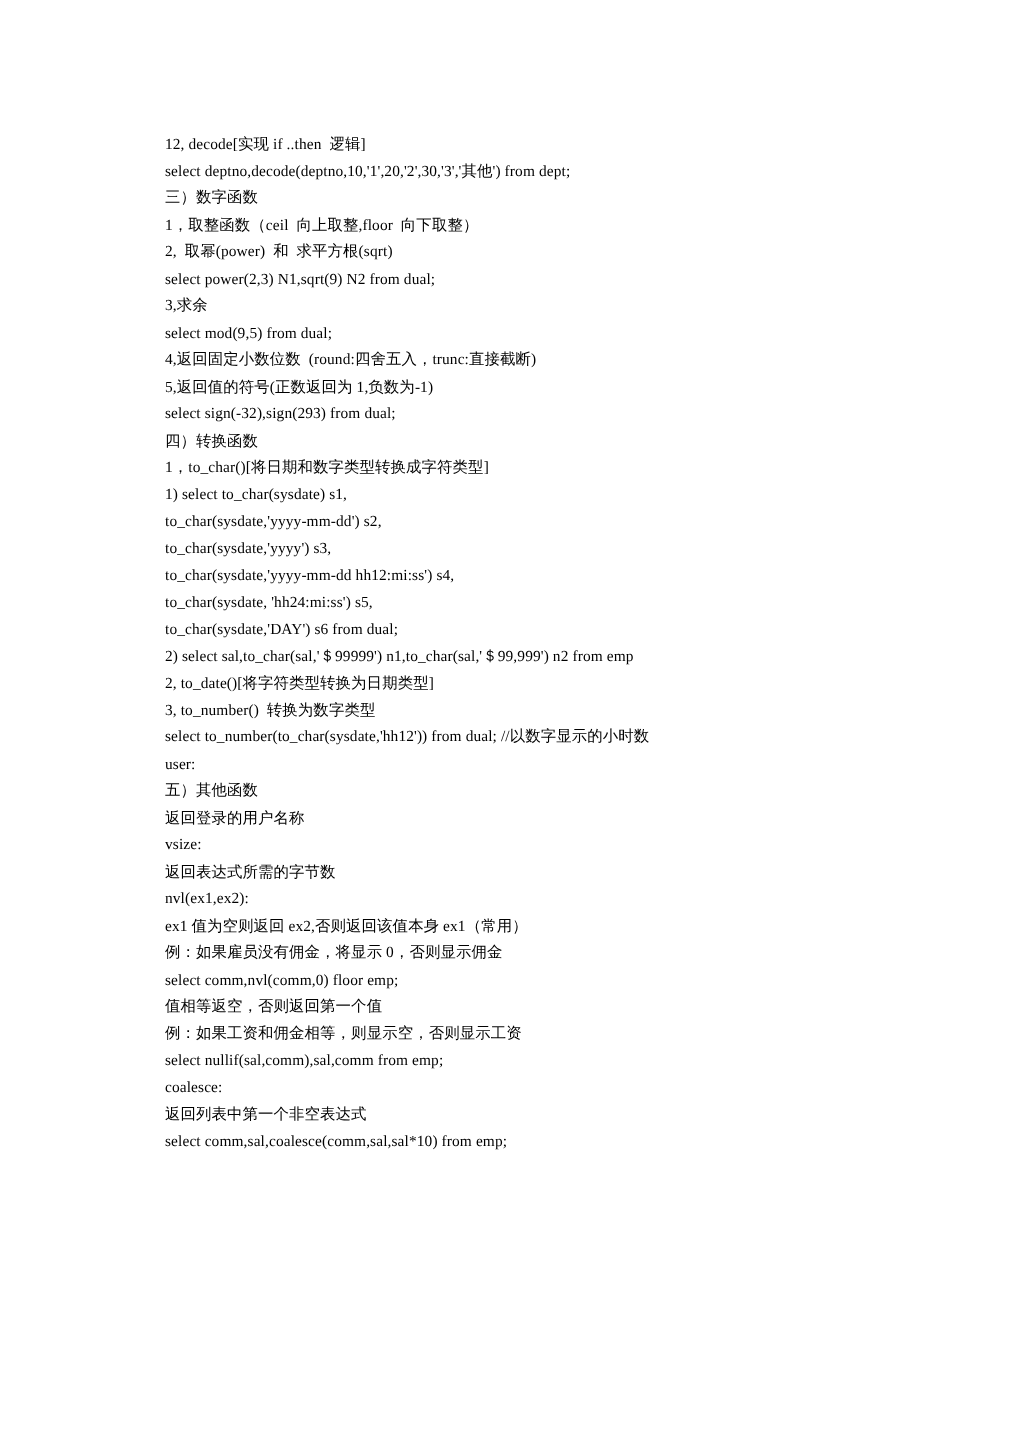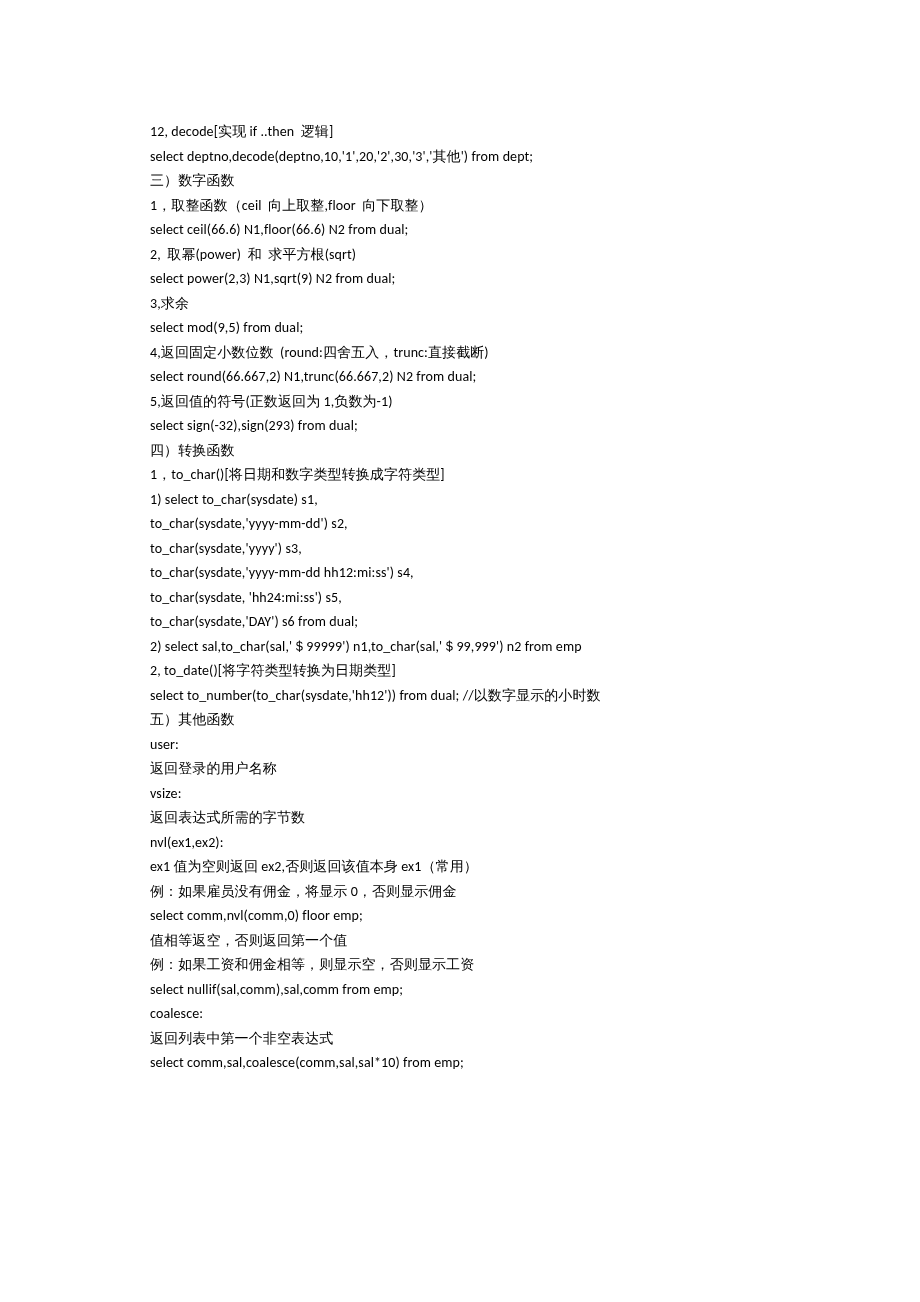--- a/index.html
+++ b/index.html
@@ -6,59 +6,59 @@
     margin: 0;
     padding: 0;
     background: #ffffff;
     font-family: "Calibri", "Microsoft YaHei", "SimSun", sans-serif;
     width: 920px;
   }
   .page {
     padding: 120px 150px 80px 150px;
     box-sizing: border-box;
     width: 816px;
+    font-family: Liberation Serif, serif;
   }
   .line {
     font-size: 14px;
     line-height: 24.5px;
     color: #000000;
     white-space: pre-wrap;
     letter-spacing: 0.1px;
   }
 </style>
 </head>
 <body>
 
 <div class="page">
   <div class="line">12, decode[实现 if ..then  逻辑]</div>
   <div class="line">select deptno,decode(deptno,10,'1',20,'2',30,'3','其他') from dept;</div>
   <div class="line">三）数字函数</div>
   <div class="line">1，取整函数（ceil  向上取整,floor  向下取整）</div>
-  <div class="line">select ceil(66.6) N1,floor(66.6) N2 from dual;</div>
   <div class="line">2,  取幂(power)  和  求平方根(sqrt)</div>
   <div class="line">select power(2,3) N1,sqrt(9) N2 from dual;</div>
   <div class="line">3,求余</div>
   <div class="line">select mod(9,5) from dual;</div>
   <div class="line">4,返回固定小数位数  (round:四舍五入，trunc:直接截断)</div>
-  <div class="line">select round(66.667,2) N1,trunc(66.667,2) N2 from dual;</div>
   <div class="line">5,返回值的符号(正数返回为 1,负数为-1)</div>
   <div class="line">select sign(-32),sign(293) from dual;</div>
   <div class="line">四）转换函数</div>
   <div class="line">1，to_char()[将日期和数字类型转换成字符类型]</div>
   <div class="line">1) select to_char(sysdate) s1,</div>
   <div class="line">to_char(sysdate,'yyyy-mm-dd') s2,</div>
   <div class="line">to_char(sysdate,'yyyy') s3,</div>
   <div class="line">to_char(sysdate,'yyyy-mm-dd hh12:mi:ss') s4,</div>
   <div class="line">to_char(sysdate, 'hh24:mi:ss') s5,</div>
   <div class="line">to_char(sysdate,'DAY') s6 from dual;</div>
   <div class="line">2) select sal,to_char(sal,'＄99999') n1,to_char(sal,'＄99,999') n2 from emp</div>
   <div class="line">2, to_date()[将字符类型转换为日期类型]</div>
+  <div class="line">3, to_number()  转换为数字类型</div>
   <div class="line">select to_number(to_char(sysdate,'hh12')) from dual; //以数字显示的小时数</div>
+  <div class="line">user:</div>
   <div class="line">五）其他函数</div>
-  <div class="line">user:</div>
   <div class="line">返回登录的用户名称</div>
   <div class="line">vsize:</div>
   <div class="line">返回表达式所需的字节数</div>
   <div class="line">nvl(ex1,ex2):</div>
   <div class="line">ex1 值为空则返回 ex2,否则返回该值本身 ex1（常用）</div>
   <div class="line">例：如果雇员没有佣金，将显示 0，否则显示佣金</div>
   <div class="line">select comm,nvl(comm,0) floor emp;</div>
   <div class="line">值相等返空，否则返回第一个值</div>
   <div class="line">例：如果工资和佣金相等，则显示空，否则显示工资</div>
   <div class="line">select nullif(sal,comm),sal,comm from emp;</div>

